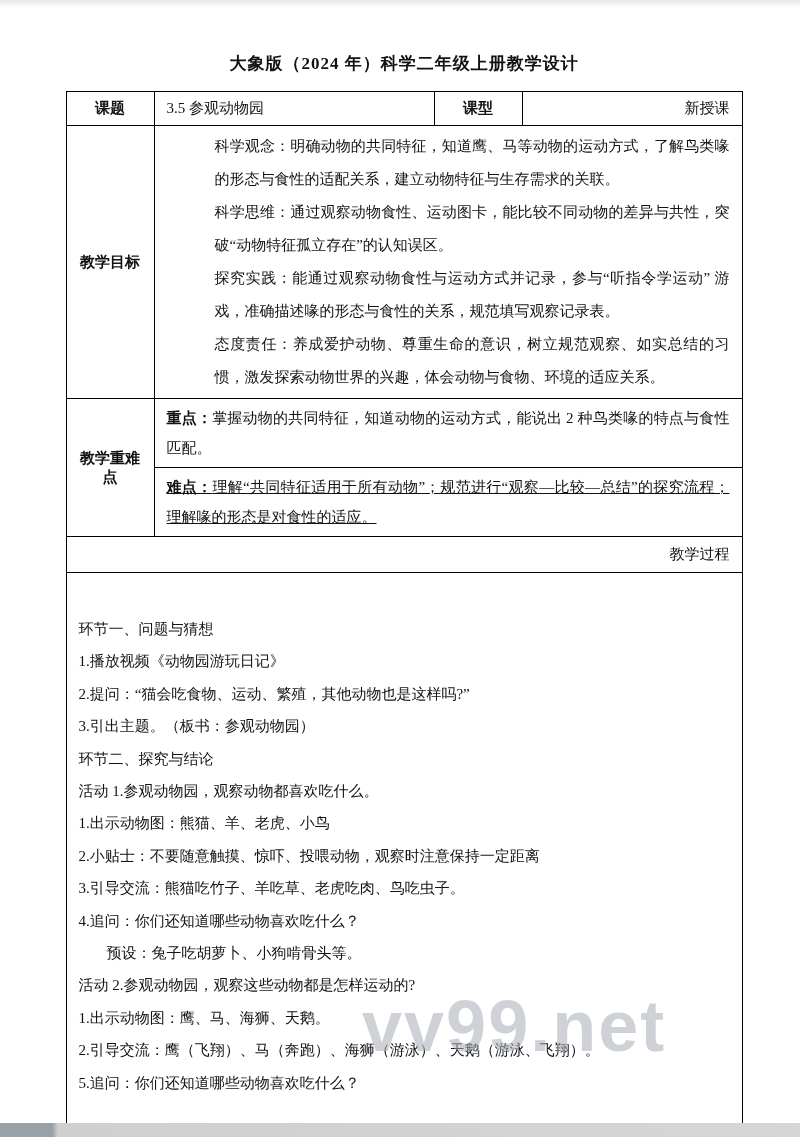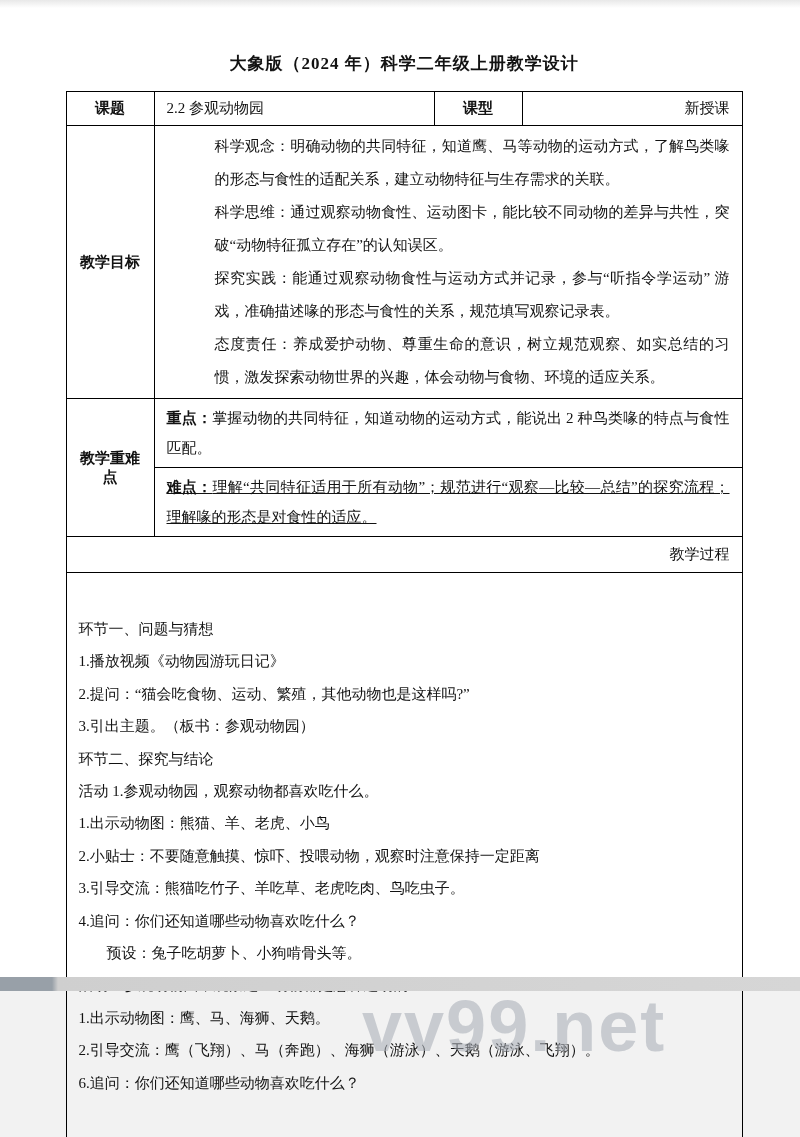--- a/index.html
+++ b/index.html
@@ -5,21 +5,21 @@
   * { margin: 0; padding: 0; box-sizing: border-box; }
   html, body {
     width: 800px; height: 1137px;
     background: #f2f2f2;
     font-family: "Liberation Serif", "DejaVu Serif", serif;
     color: #121212;
     overflow: hidden;
   }
   .page {
     position: relative;
-    width: 800px; height: 991px;
+    width: 800px; height: 1137px;
     background: #ffffff;
     padding-left: 8px;
   }
   .title {
     text-align: center;
     font-size: 17px;
     font-weight: 700;
     padding-top: 52px;
     margin-bottom: 16px;
     letter-spacing: 1px;
@@ -117,21 +117,21 @@
   <table class="doc-table">
     <colgroup>
       <col class="c1">
         <col class="c2">
         <col class="c3">
         <col class="c4">
     </colgroup>
     <tbody>
       <tr class="row-header">
         <td class="lbl">课题</td>
-        <td>2.2 参观动物园</td>
+        <td>3.5 参观动物园</td>
         <td class="lbl">课型</td>
         <td class="center">新授课</td>
       </tr>
 
       <tr>
         <td class="lbl">教学目标</td>
         <td class="goals-cell" colspan="3">
           <p>科学观念：明确动物的共同特征，知道鹰、马等动物的运动方式，了解鸟类喙的形态与食性的适配关系，建立动物特征与生存需求的关联。</p>
           <p>科学思维：通过观察动物食性、运动图卡，能比较不同动物的差异与共性，突破“动物特征孤立存在”的认知误区。</p>
           <p>探究实践：能通过观察动物食性与运动方式并记录，参与“听指令学运动” 游戏，准确描述喙的形态与食性的关系，规范填写观察记录表。</p>
@@ -164,21 +164,21 @@
           <div class="pline">环节二、探究与结论</div>
           <div class="pline">活动 1.参观动物园，观察动物都喜欢吃什么。</div>
           <div class="pline">1.出示动物图：熊猫、羊、老虎、小鸟</div>
           <div class="pline">2.小贴士：不要随意触摸、惊吓、投喂动物，观察时注意保持一定距离</div>
           <div class="pline">3.引导交流：熊猫吃竹子、羊吃草、老虎吃肉、鸟吃虫子。</div>
           <div class="pline">4.追问：你们还知道哪些动物喜欢吃什么？</div>
           <div class="pline indent">预设：兔子吃胡萝卜、小狗啃骨头等。</div>
           <div class="pline">活动 2.参观动物园，观察这些动物都是怎样运动的?</div>
           <div class="pline">1.出示动物图：鹰、马、海狮、天鹅。</div>
           <div class="pline">2.引导交流：鹰（飞翔）、马（奔跑）、海狮（游泳）、天鹅（游泳、飞翔）。</div>
-          <div class="pline">6.追问：你们还知道哪些动物喜欢吃什么？</div>
+          <div class="pline">5.追问：你们还知道哪些动物喜欢吃什么？</div>
         </td>
       </tr>
     </tbody>
   </table>
 
   <div class="watermark">vv99.net</div>
   <div class="bottom-strip"></div>
 </div>
 
 </body></html>

